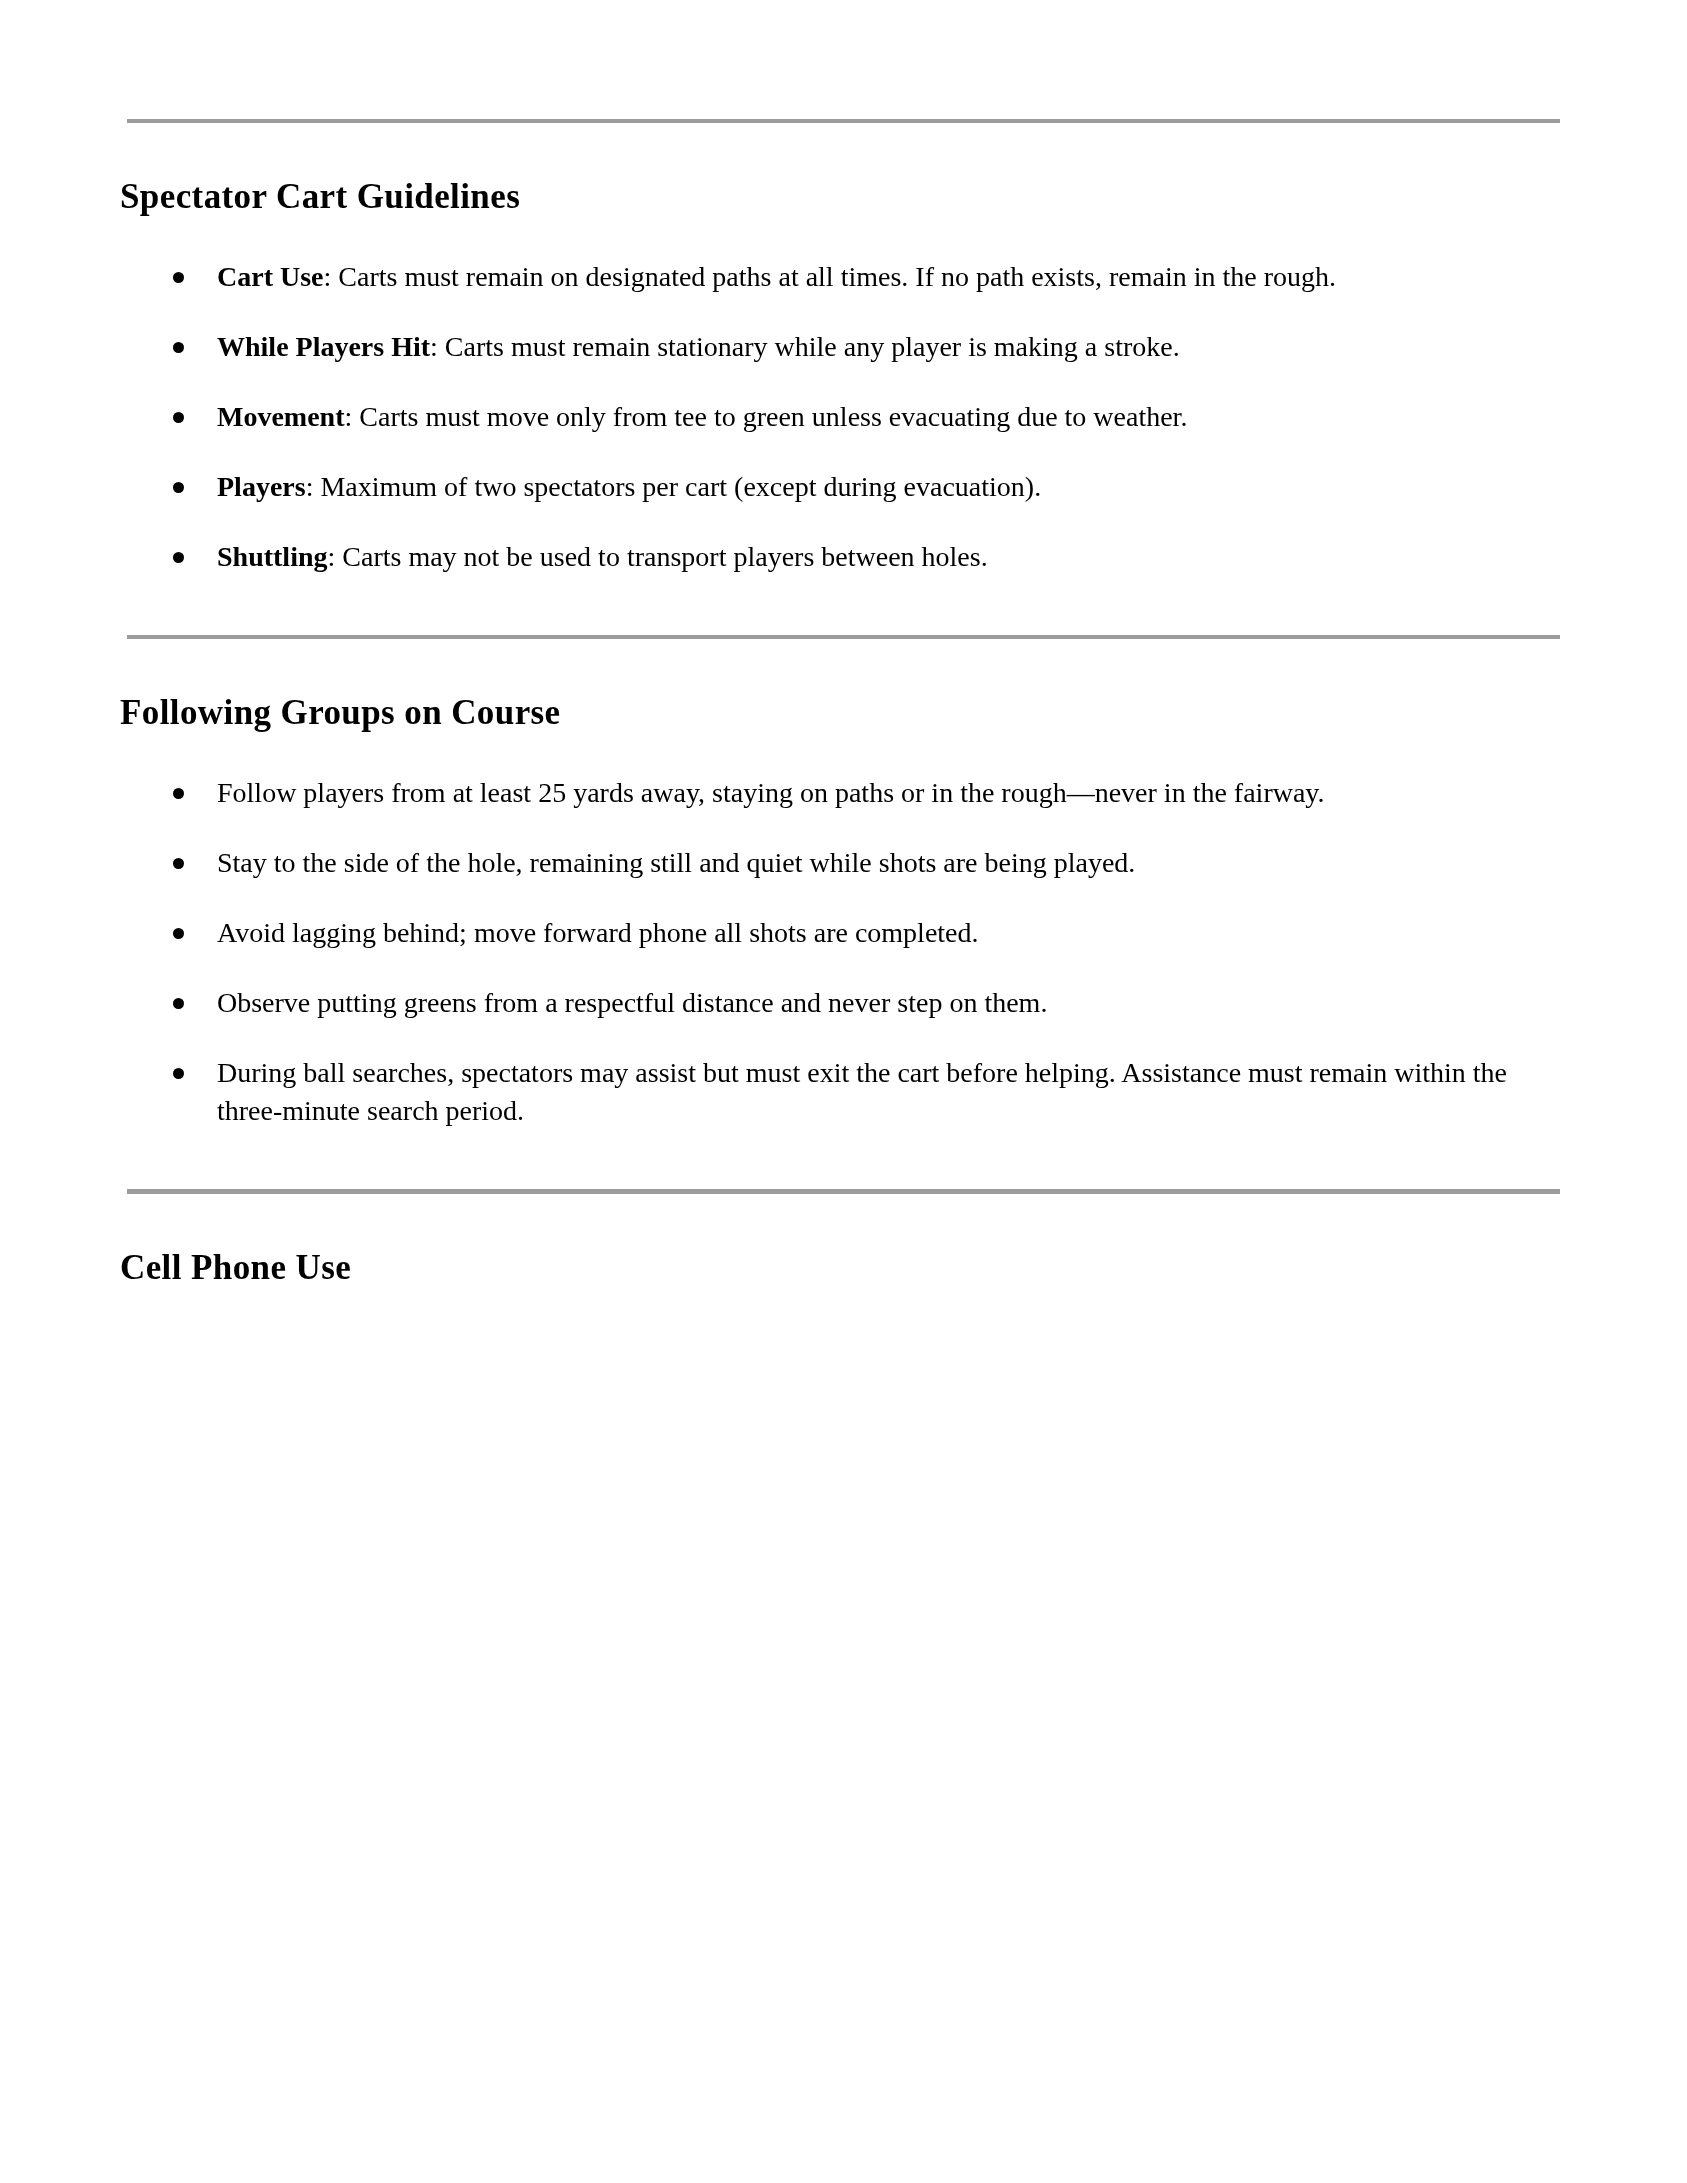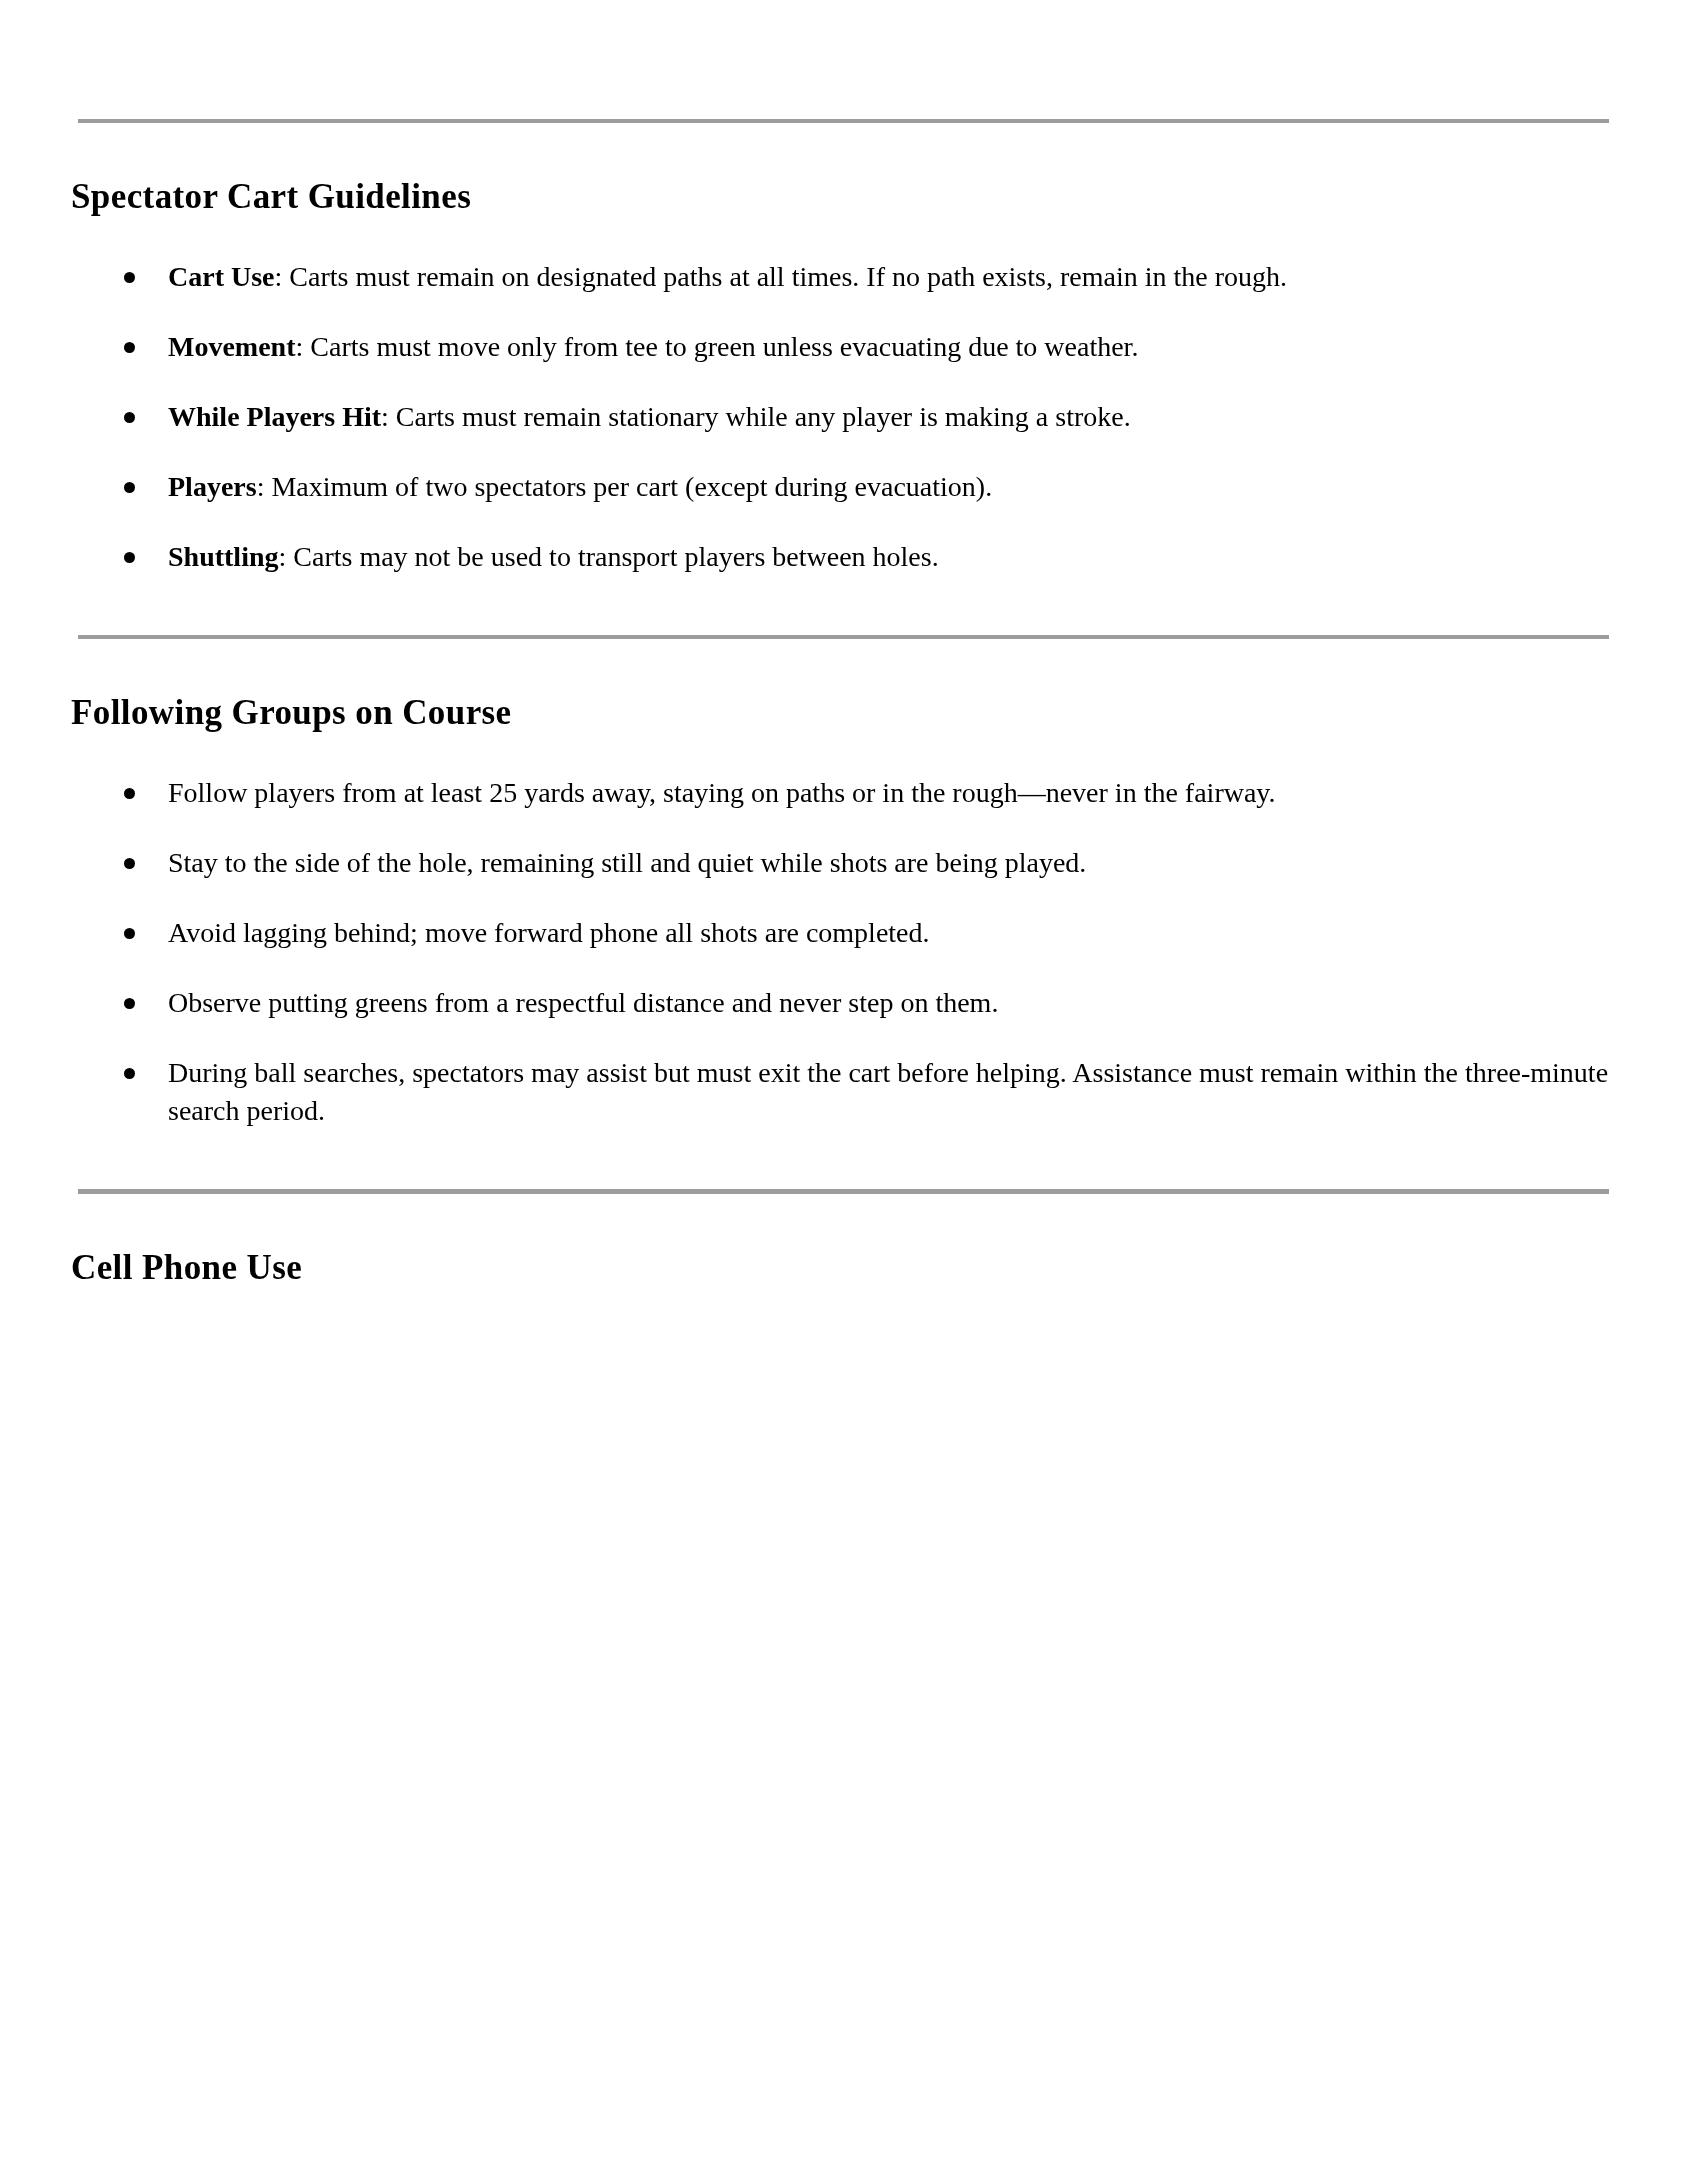--- a/index.html
+++ b/index.html
@@ -7,21 +7,21 @@
   .page {
     position: relative;
     width: 1687px;
     height: 2183px;
     background: #ffffff;
     overflow: hidden;
     font-family: "Liberation Serif", "DejaVu Serif", serif;
     color: #000000;
   }
   .content {
-    margin: 0 71px;
+    margin: 0 120px;
   }
   .divider {
     height: 4.2px;
     background: #9c9c9c;
     border: none;
     margin: 59px 6.7px 0 6.7px;
   }
   .divider.first { margin-top: 119px; }
   h2.section-heading {
     font-size: 35px;
@@ -63,22 +63,22 @@
 
 <div class="page">
   <div class="content">
 
     <div class="divider first"></div>
 
     <h2 class="section-heading">Spectator Cart Guidelines</h2>
 
     <ul class="bullets">
       <li><span class="term">Cart Use</span><span>: Carts must remain on designated paths at all times. If no path exists, remain in the rough.</span></li>
+      <li><span class="term">While Players Hit</span><span>: Carts must remain stationary while any player is making a stroke.</span></li>
       <li><span class="term">Movement</span><span>: Carts must move only from tee to green unless evacuating due to weather.</span></li>
-      <li><span class="term">While Players Hit</span><span>: Carts must remain stationary while any player is making a stroke.</span></li>
       <li><span class="term">Players</span><span>: Maximum of two spectators per cart (except during evacuation).</span></li>
       <li><span class="term">Shuttling</span><span>: Carts may not be used to transport players between holes.</span></li>
     </ul>
 
     <div class="divider"></div>
 
     <h2 class="section-heading">Following Groups on Course</h2>
 
 
     <ul class="bullets">

